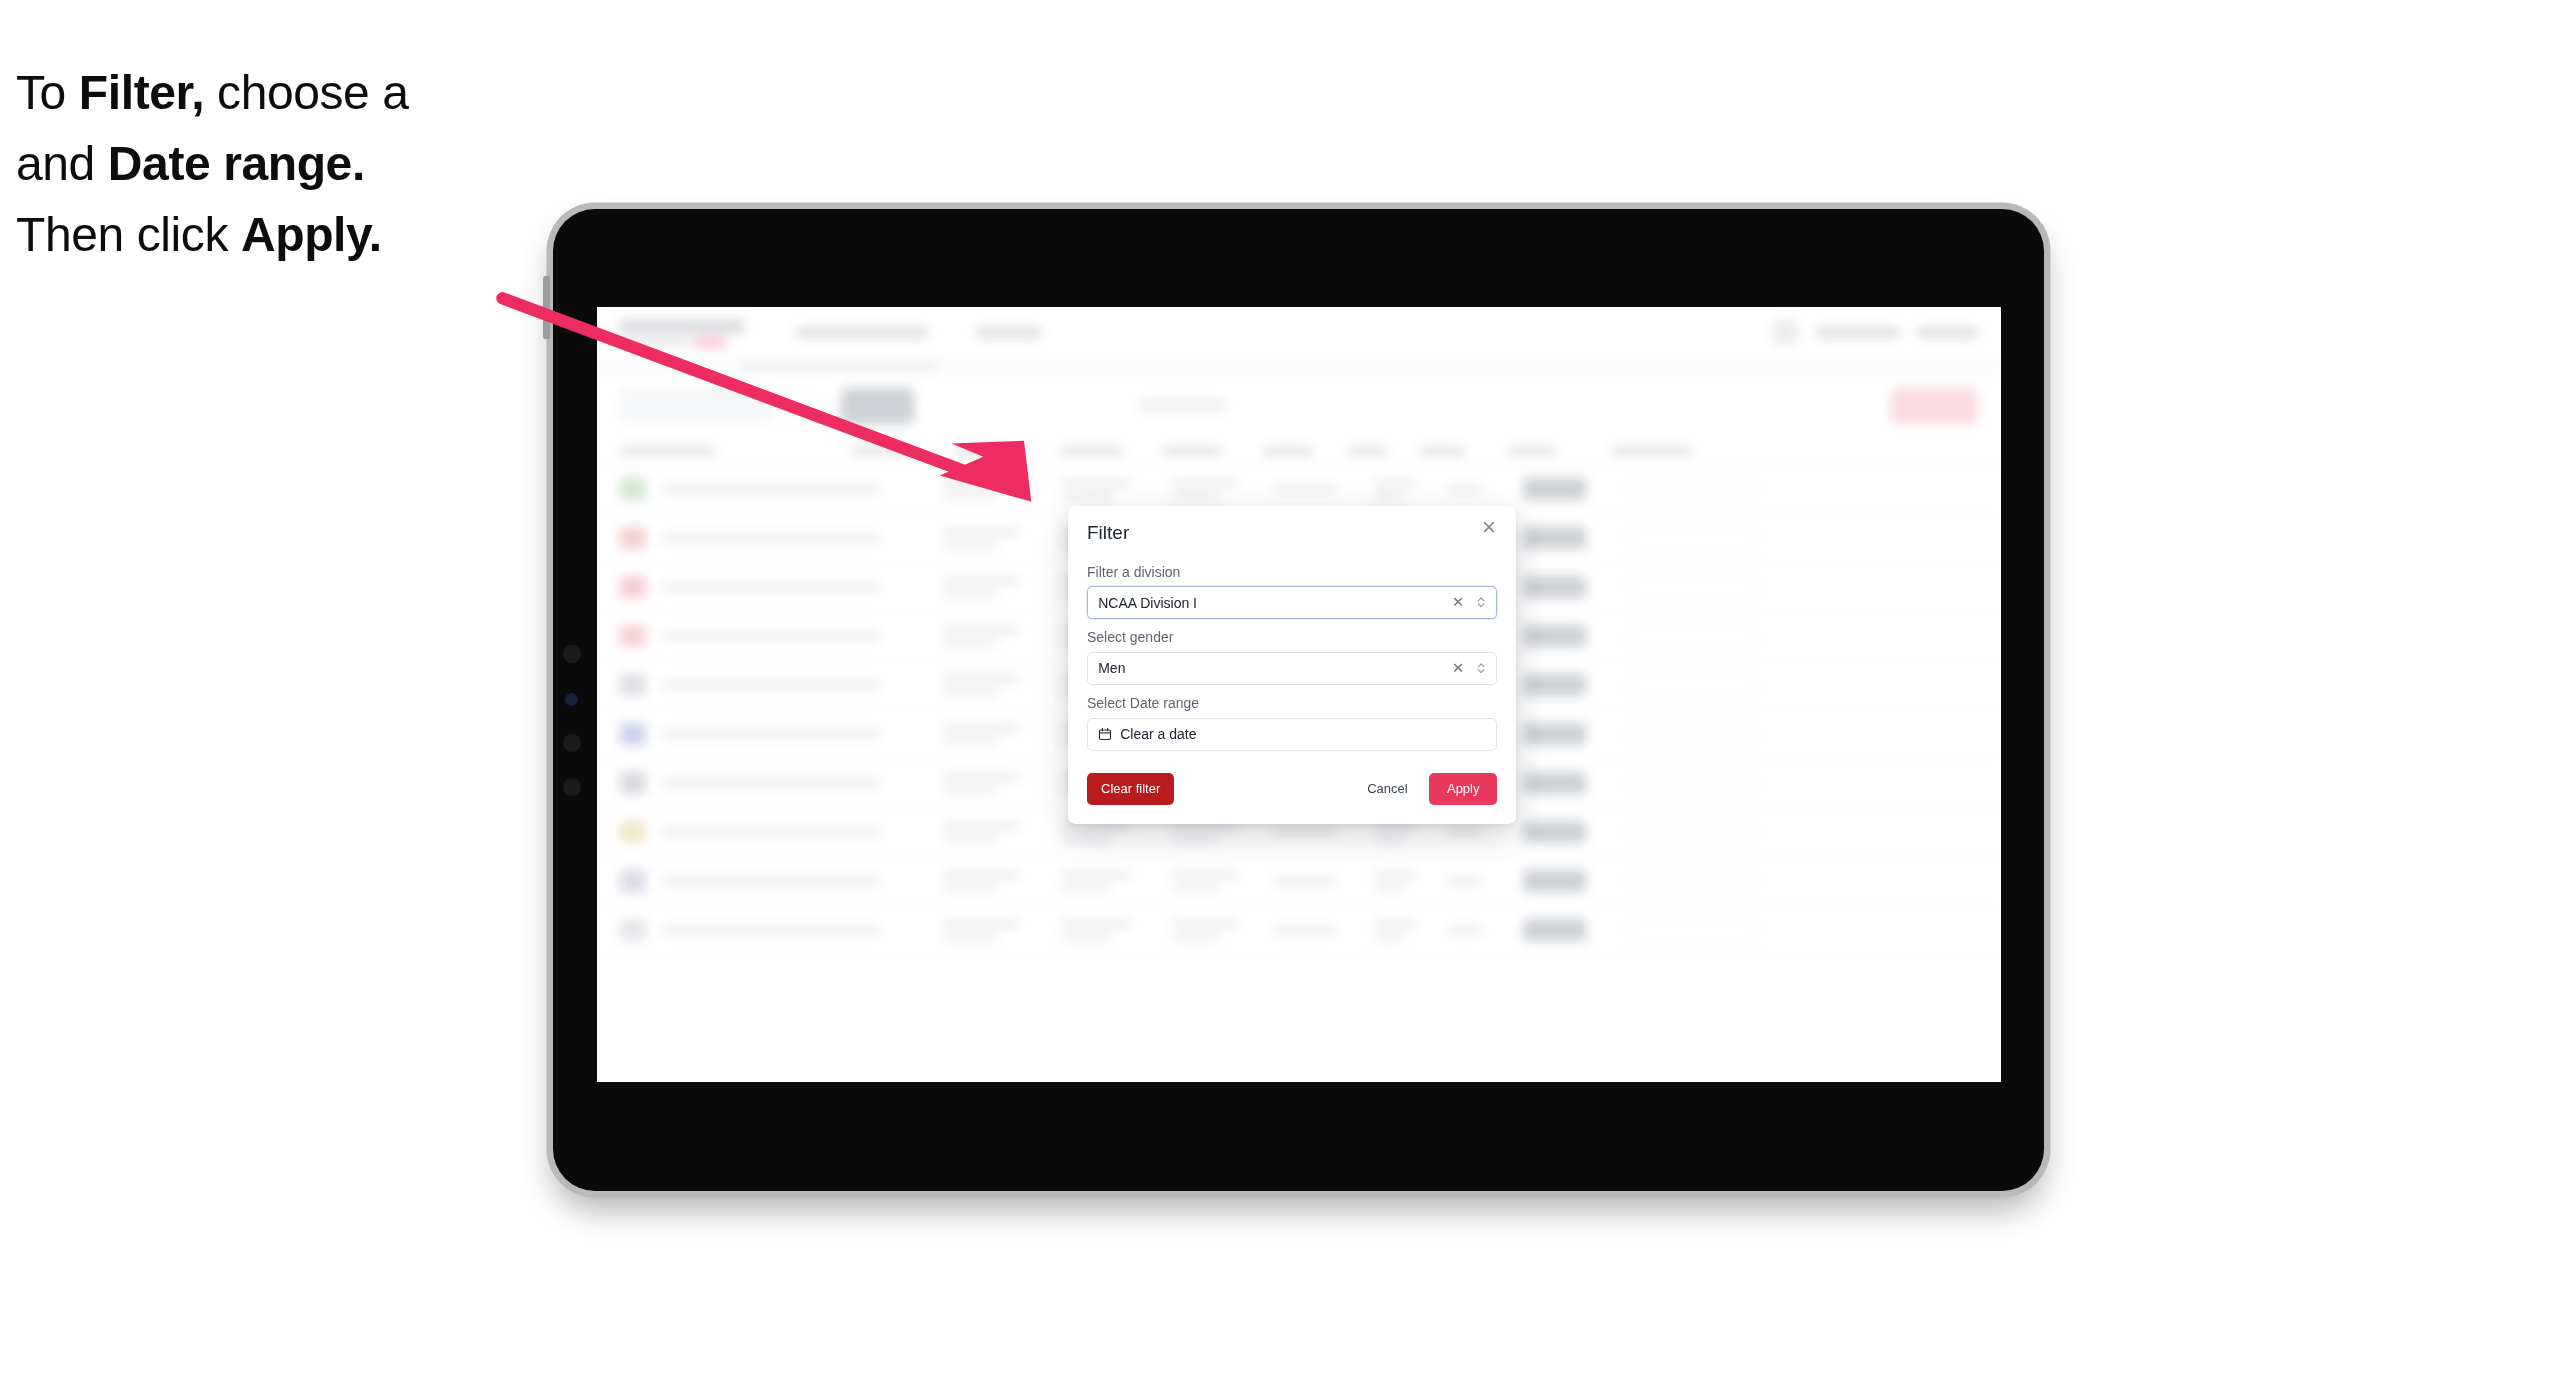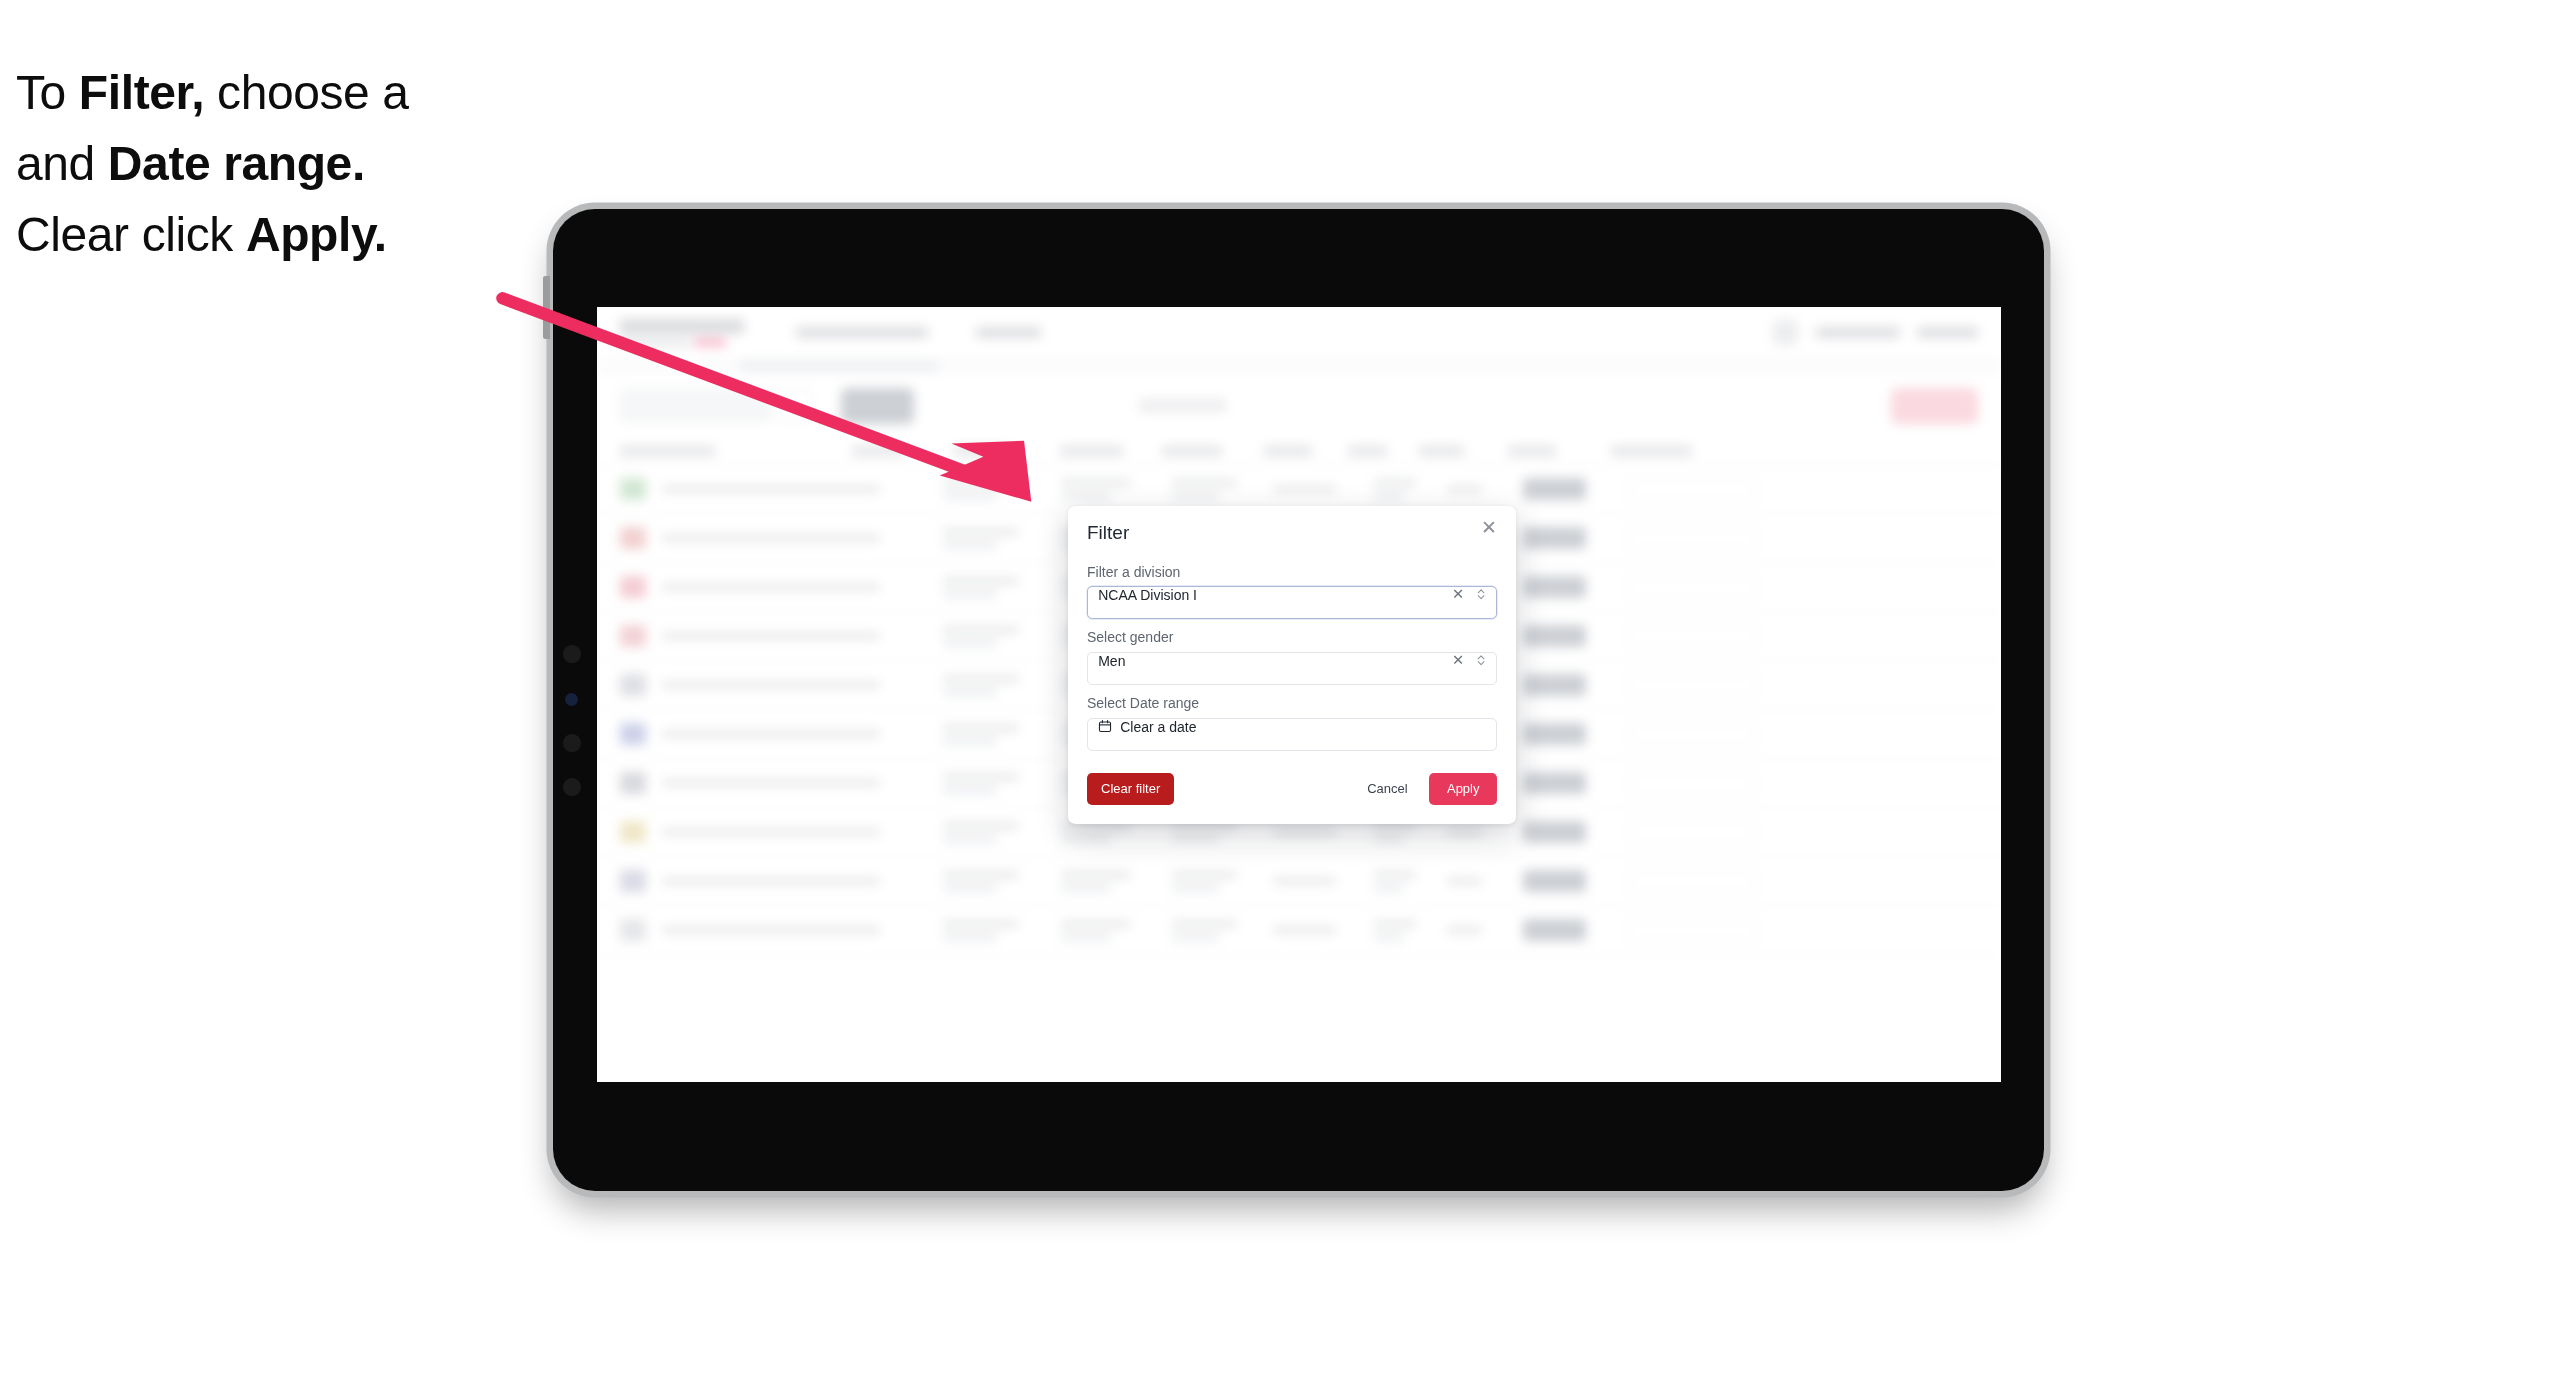--- a/index.html
+++ b/index.html
@@ -133,21 +133,21 @@
     background:none; border:none; font-family:"Liberation Sans", sans-serif;
     margin-top:-4.4px;
   }
   .modal-body { padding: 8.7px 19px 0 19px; }
   .field-label { font-size: 14px; color:#5f6570; margin: 10.2px 0 6.5px 0; }
   .field-box {
     position: relative;
     height: 33px;
     border: 0.7px solid #e1e4e9;
     border-radius: 5.1px;
-    display:flex; align-items:flex-start;
+    display:flex; align-items:center;
     padding: 0 10.2px;
     background:#fff;
   }
   .field-box.focused { border-color: #aab7d8; box-shadow: 0 0 0 0.7px rgba(170,183,216,0.35); }
   .field-value { font-size: 14px; color:#20262f; }
   .field-icons { margin-left:auto; display:flex; align-items:center; gap:11.6px; }
   .ic-x { font-size: 14.5px; color:#6e747d; line-height:1; }
   .ic-updown { display:flex; flex-direction:column; align-items:center; line-height:0.55; color:#8b9098; font-size:11px; }
   .cal-ic { margin-right: 8px; display:inline-flex; }
 
@@ -172,21 +172,21 @@
 <div id="stage">
 
   <div id="caption">
     <div>
       <span>To </span><span class="b">Filter,</span><span> choose a</span>
     </div>
     <div>
       <span>and </span><span class="b">Date range.</span>
     </div>
     <div>
-      <span>Clear click </span><span class="b">Apply.</span>
+      <span>Then click </span><span class="b">Apply.</span>
     </div>
   </div>
 
   <div id="tablet">
     <div class="bezel-btn b1"></div>
     <div class="bezel-dot d1"></div>
     <div class="bezel-dot d2"></div>
     <div class="bezel-dot d3"></div>
     <div class="bezel-dot d4"></div>
 

